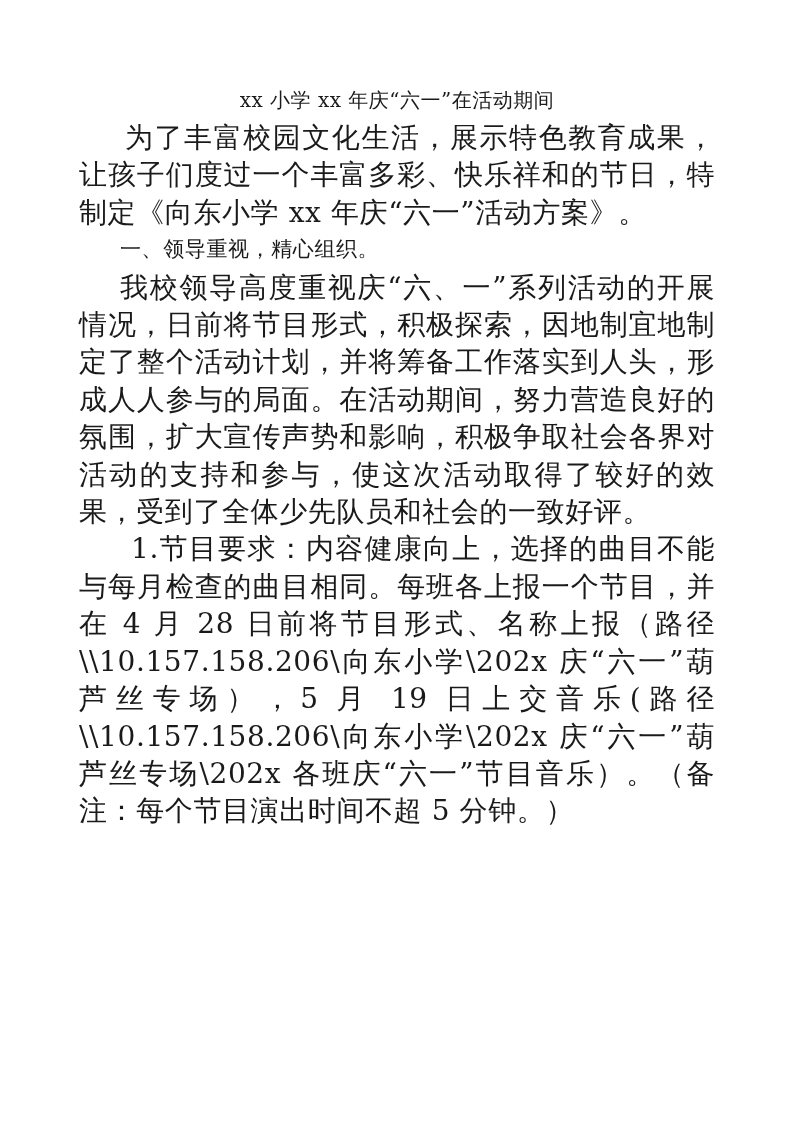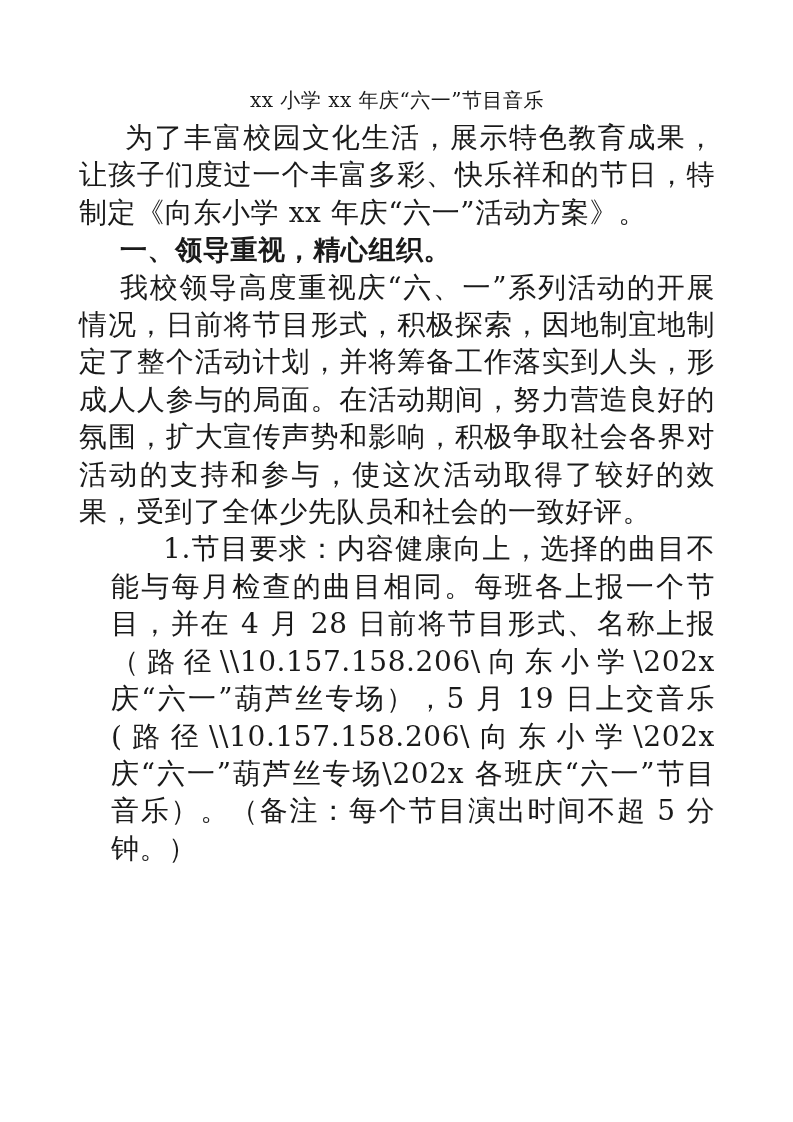--- a/index.html
+++ b/index.html
@@ -33,35 +33,34 @@
     .para {
       margin: 0;
       font-size: 28px;
       line-height: 37.4px;
       text-align: justify;
       text-align-last: left;
       letter-spacing: 0.6px;
     }
     .indent2 { text-indent: 41px; }
     .indent-intro { text-indent: 46px; }
-    .indent-item { text-indent: 52px; margin-left: 32px; }
+    .indent-item { text-indent: 52px; }
     .heading-line {
       margin: 0;
-      font-size: 27px;
+      font-size: 21px;
       line-height: 37.4px;
       text-indent: 41px;
       letter-spacing: 0.6px;
-      font-weight: bold;
     }
   </style>
 </head>
 <body>
 
 <div class="page">
-  <h1 class="title">xx 小学 xx 年庆“六一”节目音乐</h1>
+  <h1 class="title">xx 小学 xx 年庆“六一”在活动期间</h1>
 
   <p class="para indent-intro">为了丰富校园文化生活，展示特色教育成果，让孩子们度过一个丰富多彩、快乐祥和的节日，特制定《向东小学 xx 年庆“六一”活动方案》。</p>
 
   <p class="heading-line">一、领导重视，精心组织。</p>
   <p class="para indent2">我校领导高度重视庆“六、一”系列活动的开展情况，日前将节目形式，积极探索，因地制宜地制定了整个活动计划，并将筹备工作落实到人头，形成人人参与的局面。在活动期间，努力营造良好的氛围，扩大宣传声势和影响，积极争取社会各界对活动的支持和参与，使这次活动取得了较好的效果，受到了全体少先队员和社会的一致好评。</p>
 
 
   <p class="para indent-item">1.节目要求：内容健康向上，选择的曲目不能与每月检查的曲目相同。每班各上报一个节目，并在 4 月 28 日前将节目形式、名称上报（路径\\10.157.158.206\向东小学\202x 庆“六一”葫芦丝专场），5 月 19 日上交音乐(路径\\10.157.158.206\向东小学\202x 庆“六一”葫芦丝专场\202x 各班庆“六一”节目音乐）。（备注：每个节目演出时间不超 5 分钟。）</p>
 </div>
 

